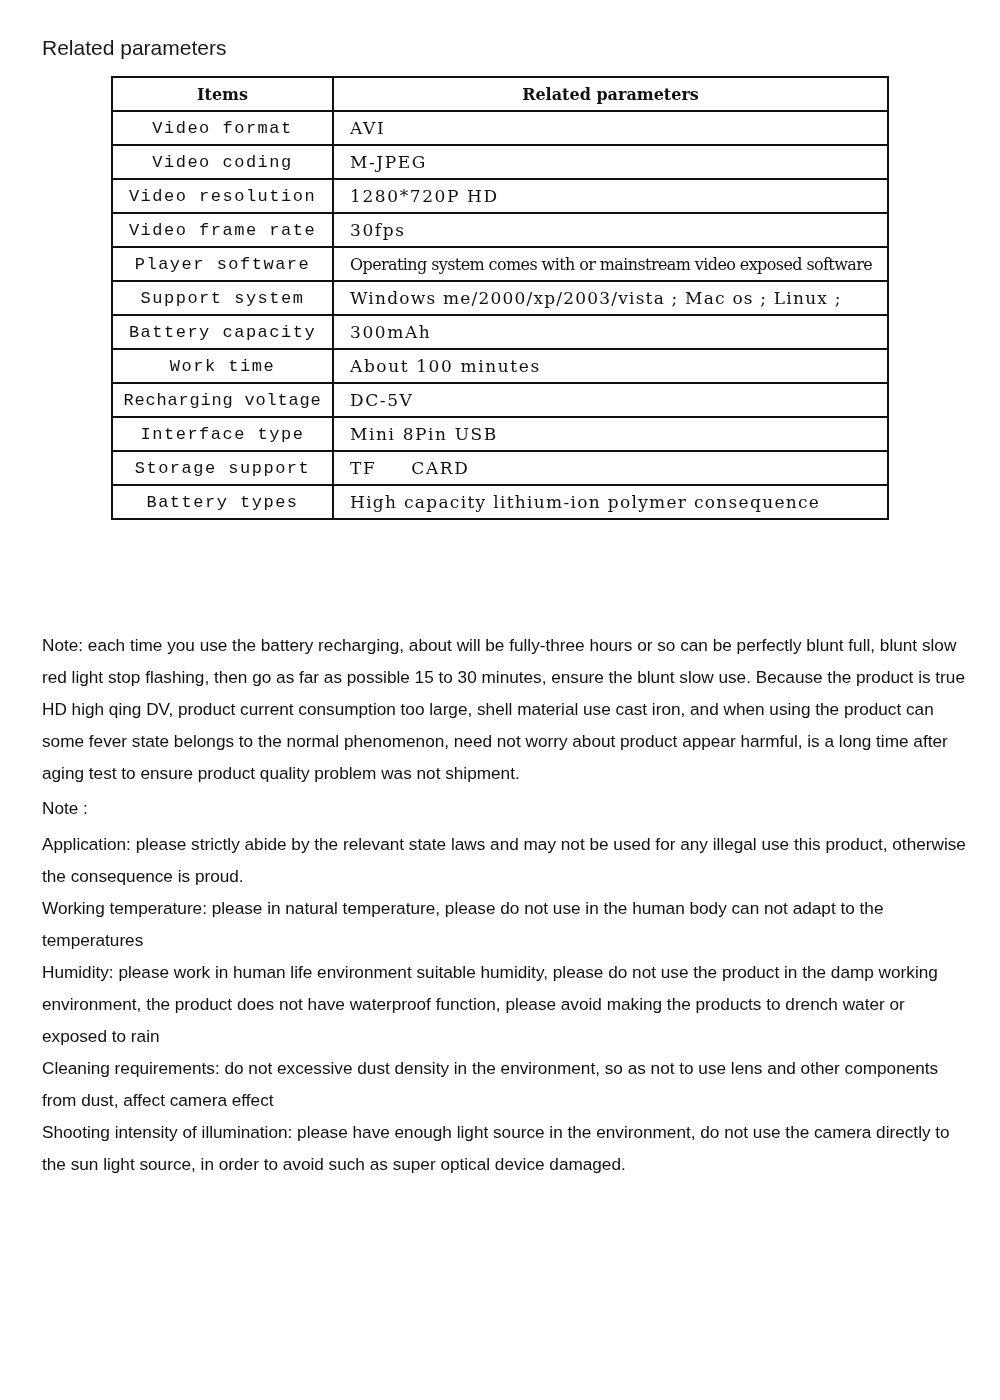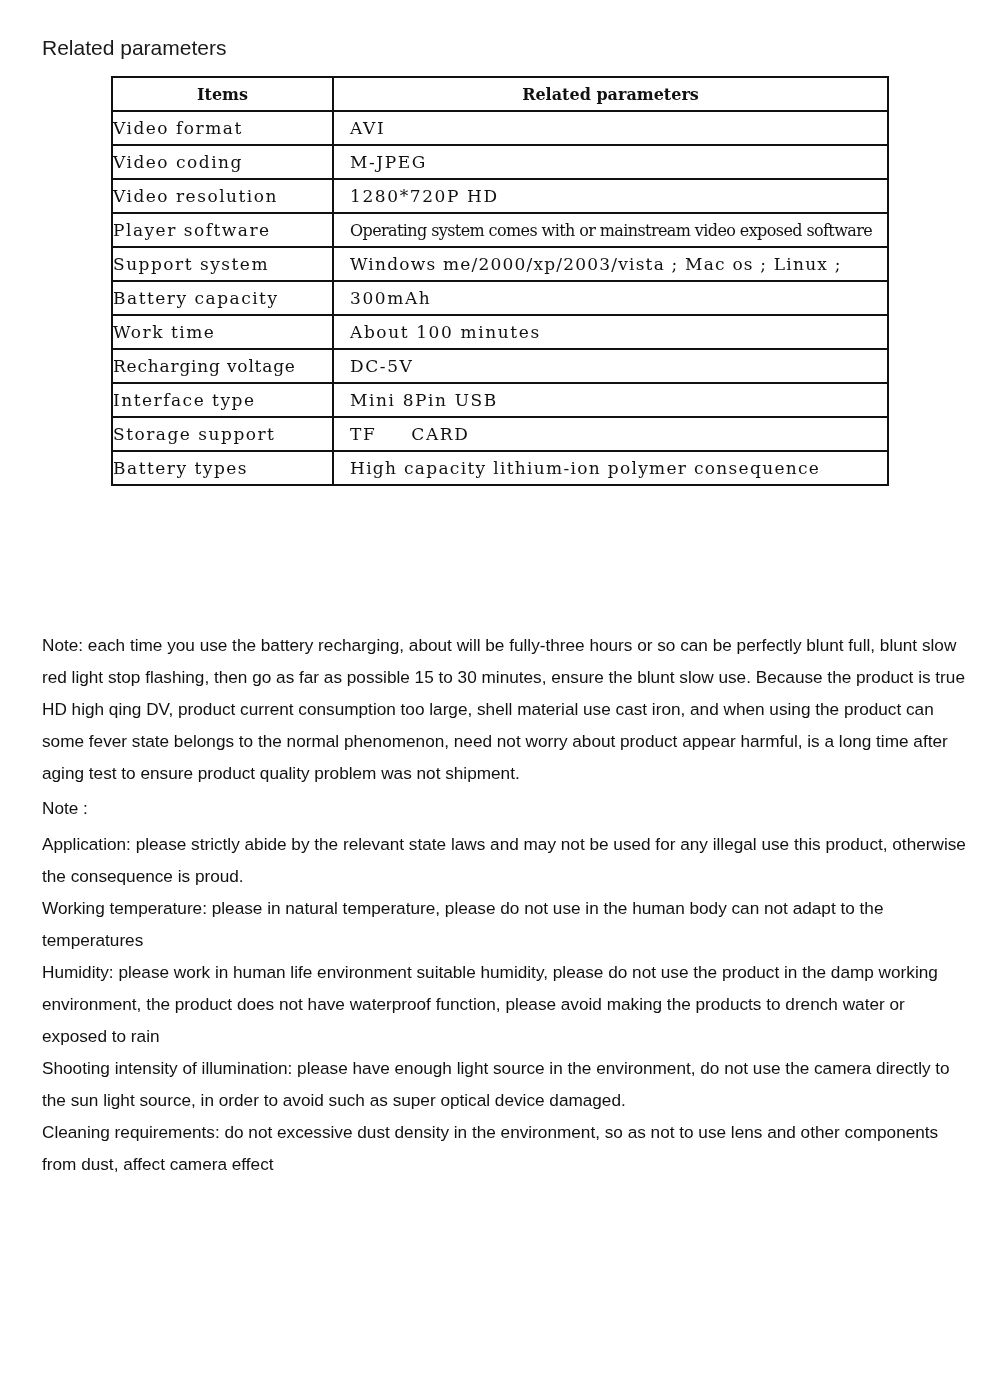--- a/index.html
+++ b/index.html
@@ -23,21 +23,21 @@
     height: 32px;
     padding: 0;
     font-size: 17px;
     color: #111;
   }
   .spec-table th {
     font-weight: bold; font-size: 16px; text-align: center;
     height: 32px;
   }
   .spec-table td.item {
-    width: 219px; text-align: left; letter-spacing: 1.5px;
+    width: 219px; text-align: center; letter-spacing: 1.5px; font-family: Liberation Mono, monospace;
   }
   .spec-table td.value {
     text-align: left; padding-left: 16px; letter-spacing: 1.6px; border-radius: 13px;
   }
   .spec-table td.value.condensed { letter-spacing: -0.6px; font-size: 16px; }
   .notes {
     position: absolute; left: 42px; top: 629px; width: 925px;
     font-size: 17.2px; line-height: 32px; color: #111;
   }
   .notes p { margin: 0; }
@@ -60,20 +60,24 @@
       <td class="item">Video format</td>
       <td class="value">AVI</td>
     </tr>
     <tr>
       <td class="item">Video coding</td>
       <td class="value">M-JPEG</td>
     </tr>
     <tr>
       <td class="item">Video resolution</td>
       <td class="value">1280*720P HD</td>
+    </tr>
+    <tr>
+      <td class="item">Video frame rate</td>
+      <td class="value">30fps</td>
     </tr>
     <tr>
       <td class="item">Player software</td>
       <td class="value condensed">Operating system comes with or mainstream video exposed software</td>
     </tr>
     <tr>
       <td class="item">Support system</td>
       <td class="value" style="letter-spacing:1.2px">Windows me/2000/xp/2003/vista ; Mac os ; Linux ;</td>
     </tr>
     <tr>
@@ -102,15 +106,15 @@
     </tr>
   </tbody>
 </table>
 
 <div class="notes">
   <p>Note: each time you use the battery recharging, about will be fully-three hours or so can be perfectly blunt full, blunt slow red light stop flashing, then go as far as possible 15 to 30 minutes, ensure the blunt slow use. Because the product is true HD high qing DV, product current consumption too large, shell material use cast iron, and when using the product can some fever state belongs to the normal phenomenon, need not worry about product appear harmful, is a long time after aging test to ensure product quality problem was not shipment.</p>
   <p class="note-label">Note :</p>
   <p>Application: please strictly abide by the relevant state laws and may not be used for any illegal use this product, otherwise the consequence is proud.</p>
   <p>Working temperature: please in natural temperature, please do not use in the human body can not adapt to the temperatures</p>
   <p>Humidity: please work in human life environment suitable humidity, please do not use the product in the damp working environment, the product does not have waterproof function, please avoid making the products to drench water or exposed to rain</p>
+  <p>Cleaning requirements: do not excessive dust density in the environment, so as not to use lens and other components from dust, affect camera effect</p>
   <p>Shooting intensity of illumination: please have enough light source in the environment, do not use the camera directly to the sun light source, in order to avoid such as super optical device damaged.</p>
-  <p>Cleaning requirements: do not excessive dust density in the environment, so as not to use lens and other components from dust, affect camera effect</p>
 </div>
 
 </body></html>

